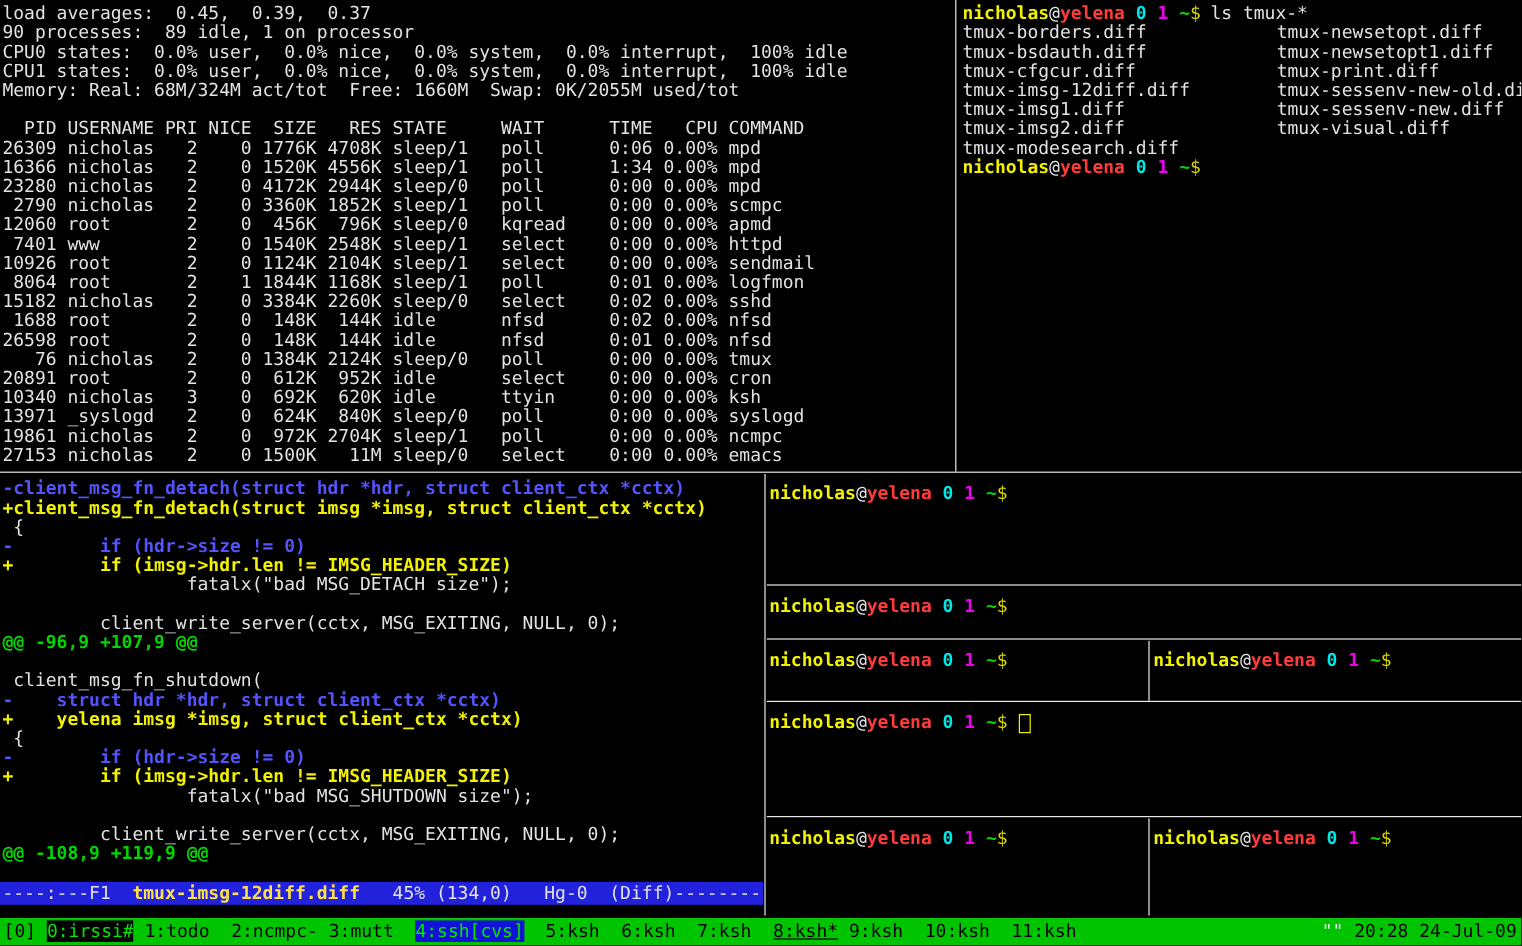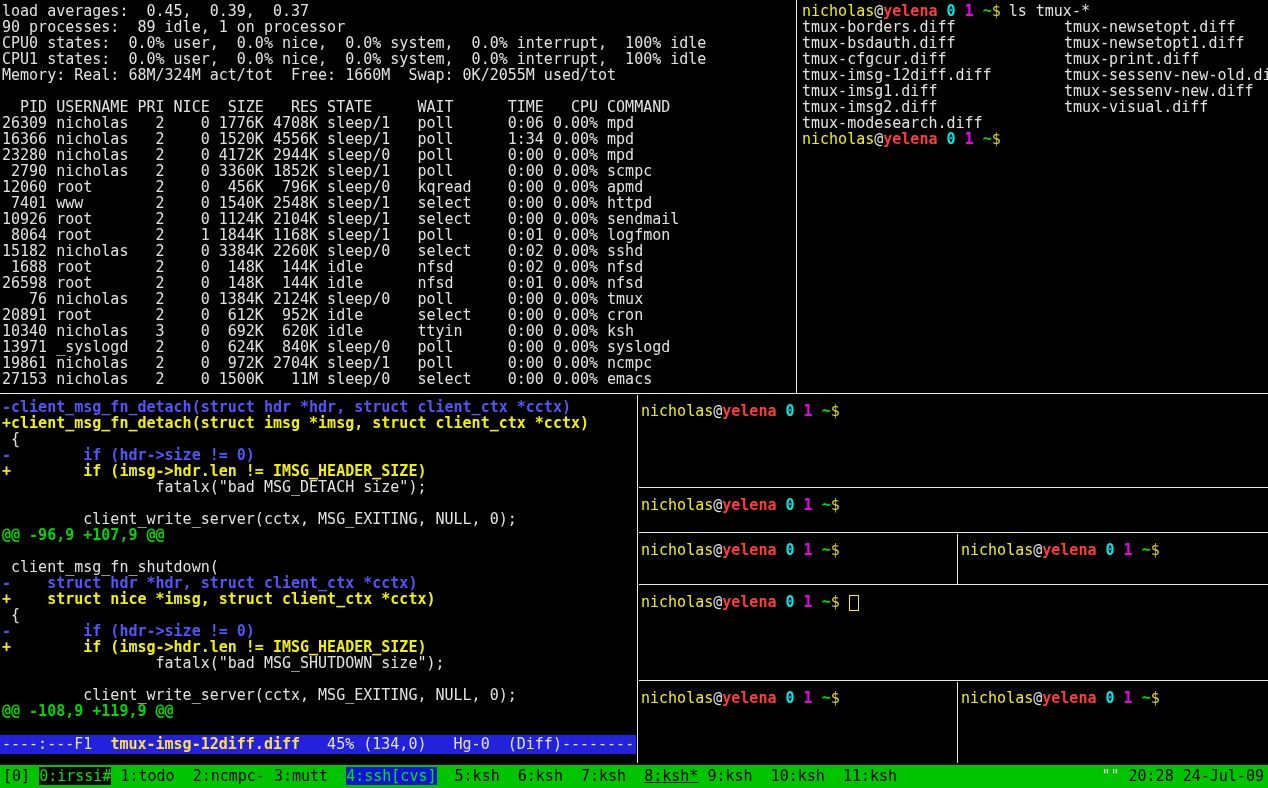--- a/index.html
+++ b/index.html
@@ -2,21 +2,21 @@
 <html style="--fg: #e2e2e2; --yellow: #f2f200; --red: #ff3b3b; --cyan: #00e8e8; --magenta: #f000f0; --green: #00dc00; --green2: #00e800; --dollar: #d8d800; --diffdel: #5454ff; --diffadd: #f2f200; --diffhunk: #00d700; --mlbg: #2222dd; --barbg: #00c400; --barblue: #1212d8; --border: #e8e8e8;"><head>
 <meta charset="utf-8">
 <style>
   html,body{margin:0;padding:0;background:#000;}
   .screen{position:relative;width:1268px;height:788px;background:#000;overflow:hidden;
     font-family:"DejaVu Sans Mono",monospace;font-size:15px;line-height:16px;color:var(--fg);}
   pre{margin:0;font:inherit;}
   .pane{position:absolute;overflow:hidden;}
   .line{white-space:pre;height:16px;}
   
-  .c-yellow{color:var(--yellow);font-weight:normal;}
+  .c-yellow{color:var(--yellow);font-weight:bold;}
   .c-red{color:var(--red);font-weight:bold;}
   .c-cyan{color:var(--cyan);font-weight:bold;}
   .c-magenta{color:var(--magenta);font-weight:bold;}
   .c-green{color:var(--green);font-weight:bold;}
   .c-dollar{color:var(--dollar);}
   .c-fg{color:var(--fg);}
   .cmd{margin-left:8px;color:var(--fg);}
   
   #top-left{left:0;top:0;width:795px;height:393px;padding:3px 0 0 2px;color:var(--fg);}
   #top-right{left:799px;top:0;width:469px;height:393px;padding:3px 0 0 3px;}
@@ -113,21 +113,21 @@
         <div class="ed-line ed-ctx"> {</div>
         <div class="ed-line ed-del">-        if (hdr-&gt;size != 0)</div>
         <div class="ed-line ed-add">+        if (imsg-&gt;hdr.len != IMSG_HEADER_SIZE)</div>
         <div class="ed-line ed-ctx">                 fatalx("bad MSG_DETACH size");</div>
         <div class="ed-line ed-ctx"> </div>
         <div class="ed-line ed-ctx">         client_write_server(cctx, MSG_EXITING, NULL, 0);</div>
         <div class="ed-line ed-hunk">@@ -96,9 +107,9 @@</div>
         <div class="ed-line ed-ctx"> </div>
         <div class="ed-line ed-ctx"> client_msg_fn_shutdown(</div>
         <div class="ed-line ed-del">-    struct hdr *hdr, struct client_ctx *cctx)</div>
-        <div class="ed-line ed-add">+    struct nice *imsg, struct client_ctx *cctx)</div>
+        <div class="ed-line ed-add">+    yelena imsg *imsg, struct client_ctx *cctx)</div>
         <div class="ed-line ed-ctx"> {</div>
         <div class="ed-line ed-del">-        if (hdr-&gt;size != 0)</div>
         <div class="ed-line ed-add">+        if (imsg-&gt;hdr.len != IMSG_HEADER_SIZE)</div>
         <div class="ed-line ed-ctx">                 fatalx("bad MSG_SHUTDOWN size");</div>
         <div class="ed-line ed-ctx"> </div>
         <div class="ed-line ed-ctx">         client_write_server(cctx, MSG_EXITING, NULL, 0);</div>
         <div class="ed-line ed-hunk">@@ -108,9 +119,9 @@</div>
       </div>
     <div id="modeline"><span>----:---F1  </span><span class="ml-file">tmux-imsg-12diff.diff</span><span>   45% (134,0)   Hg-0  (Diff)</span><span>--------------------------</span></div>
   </div>

